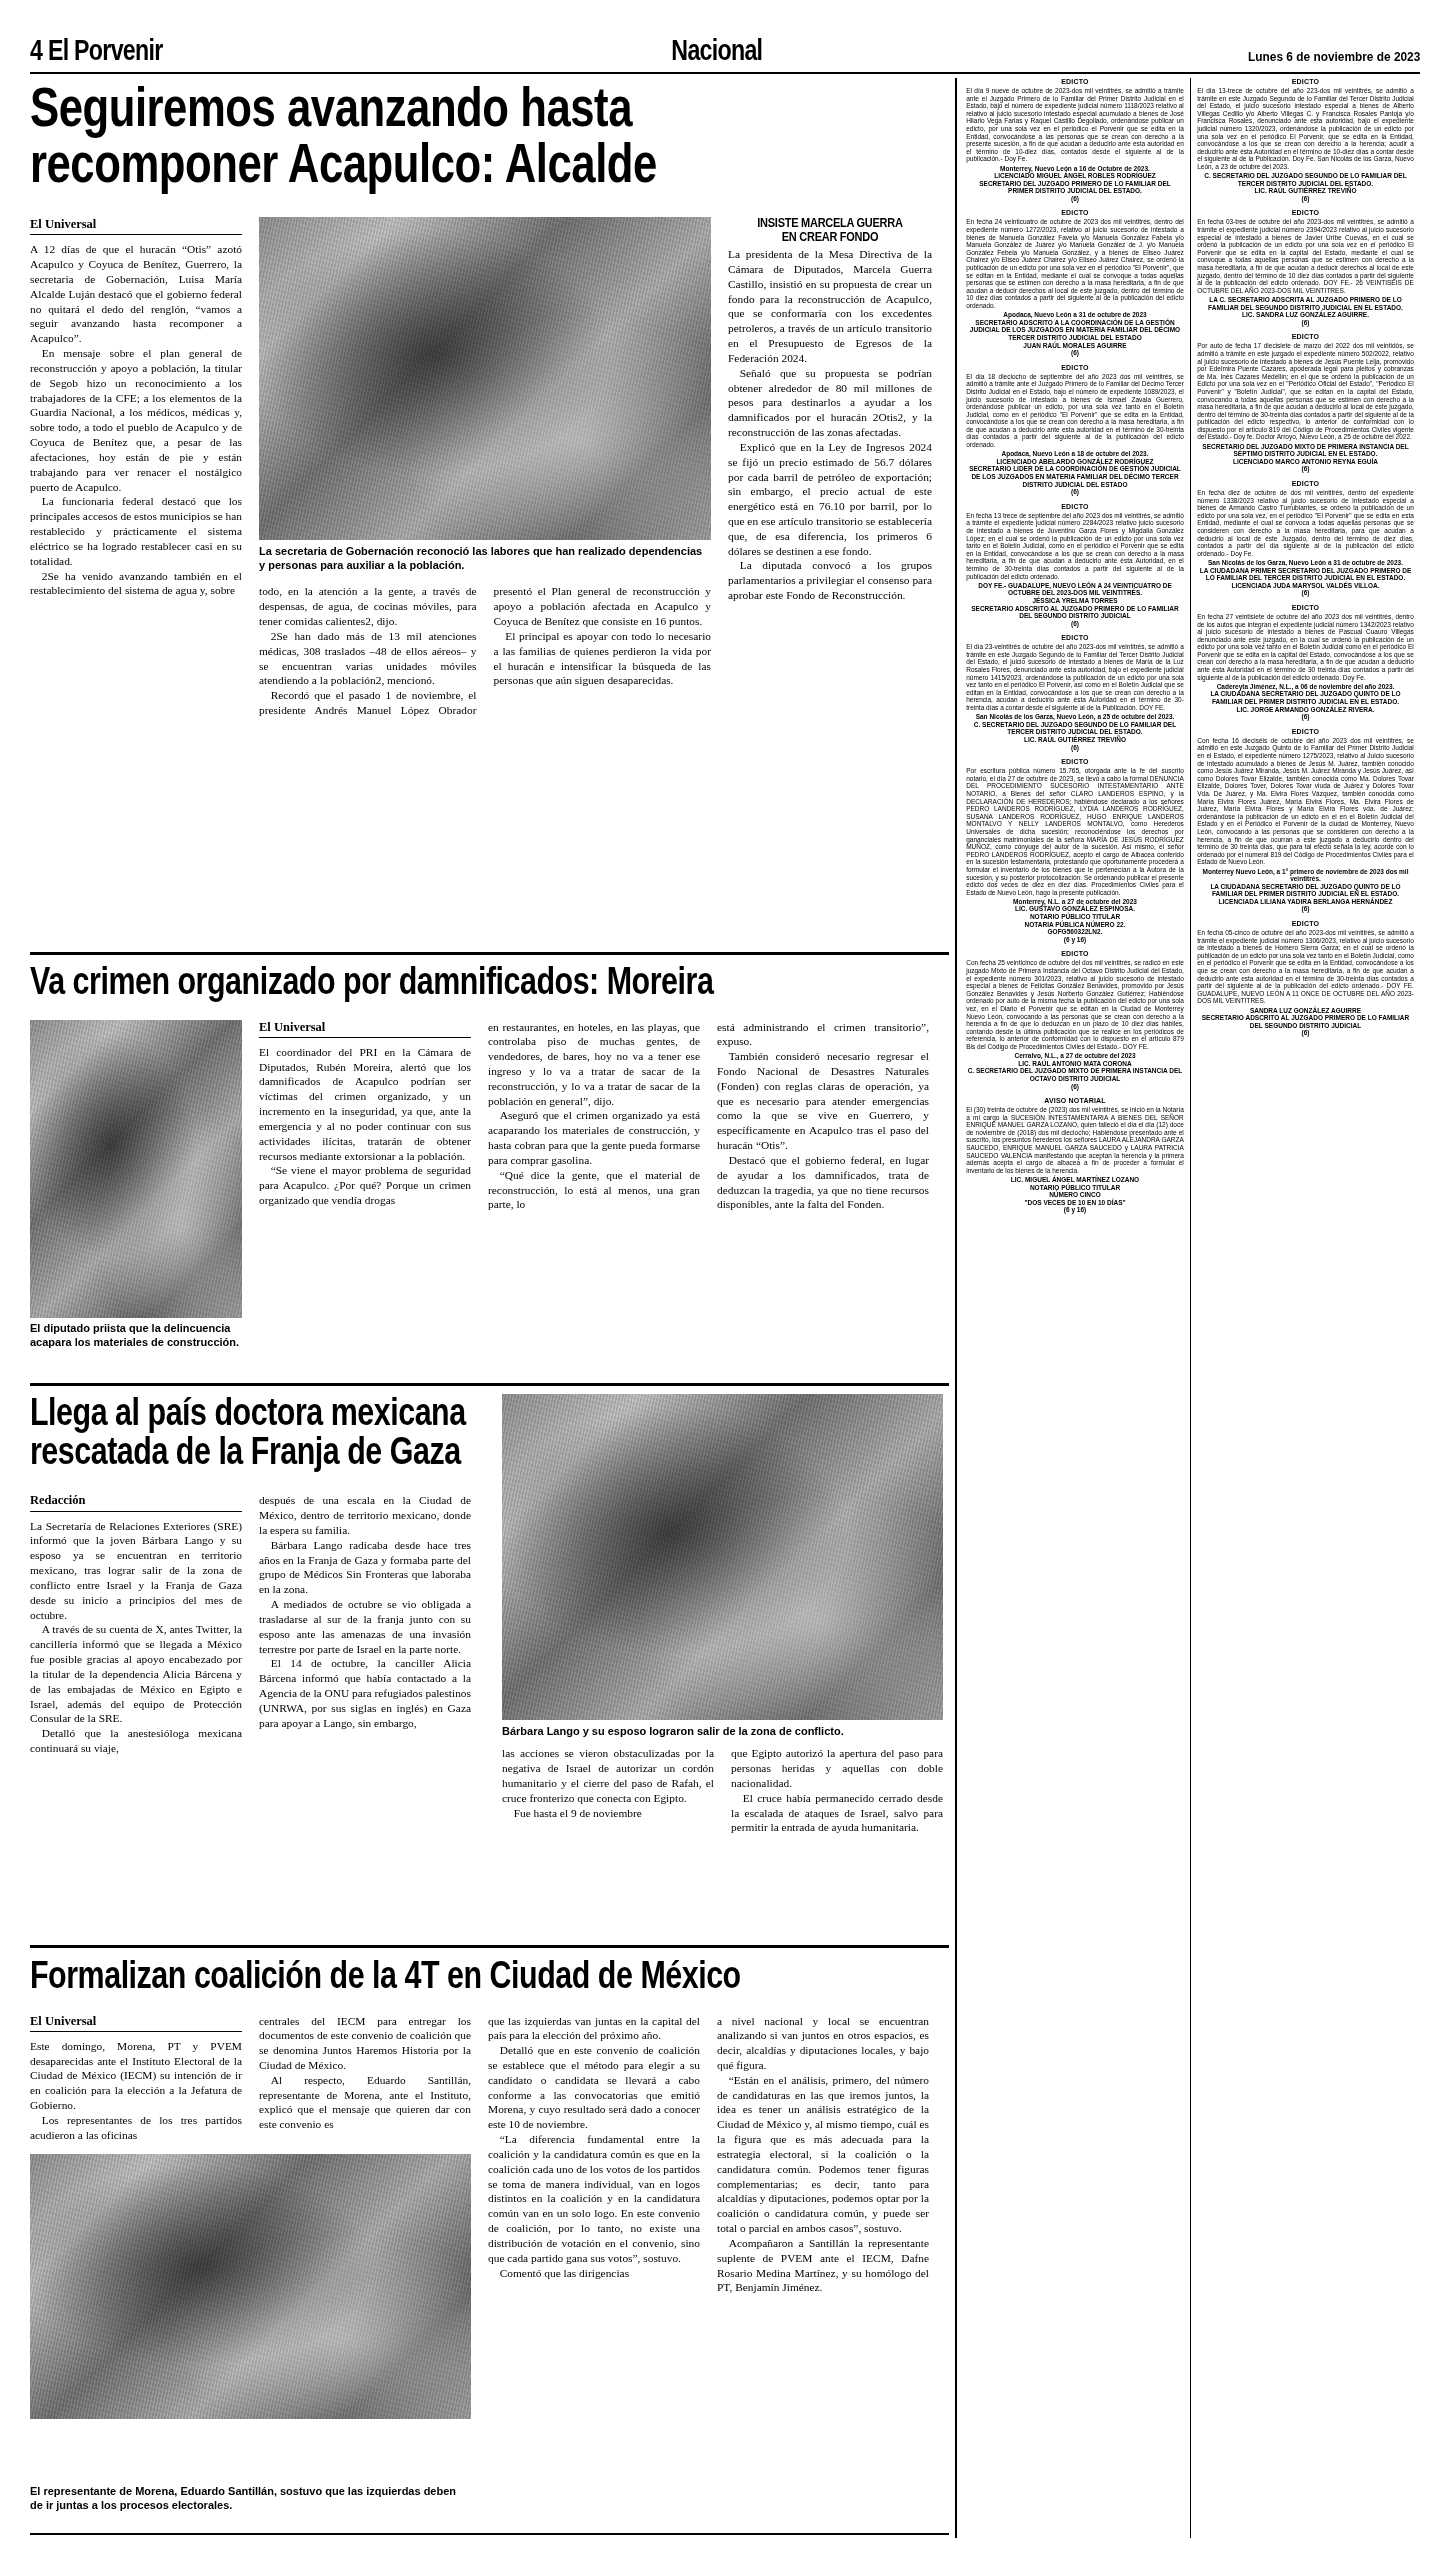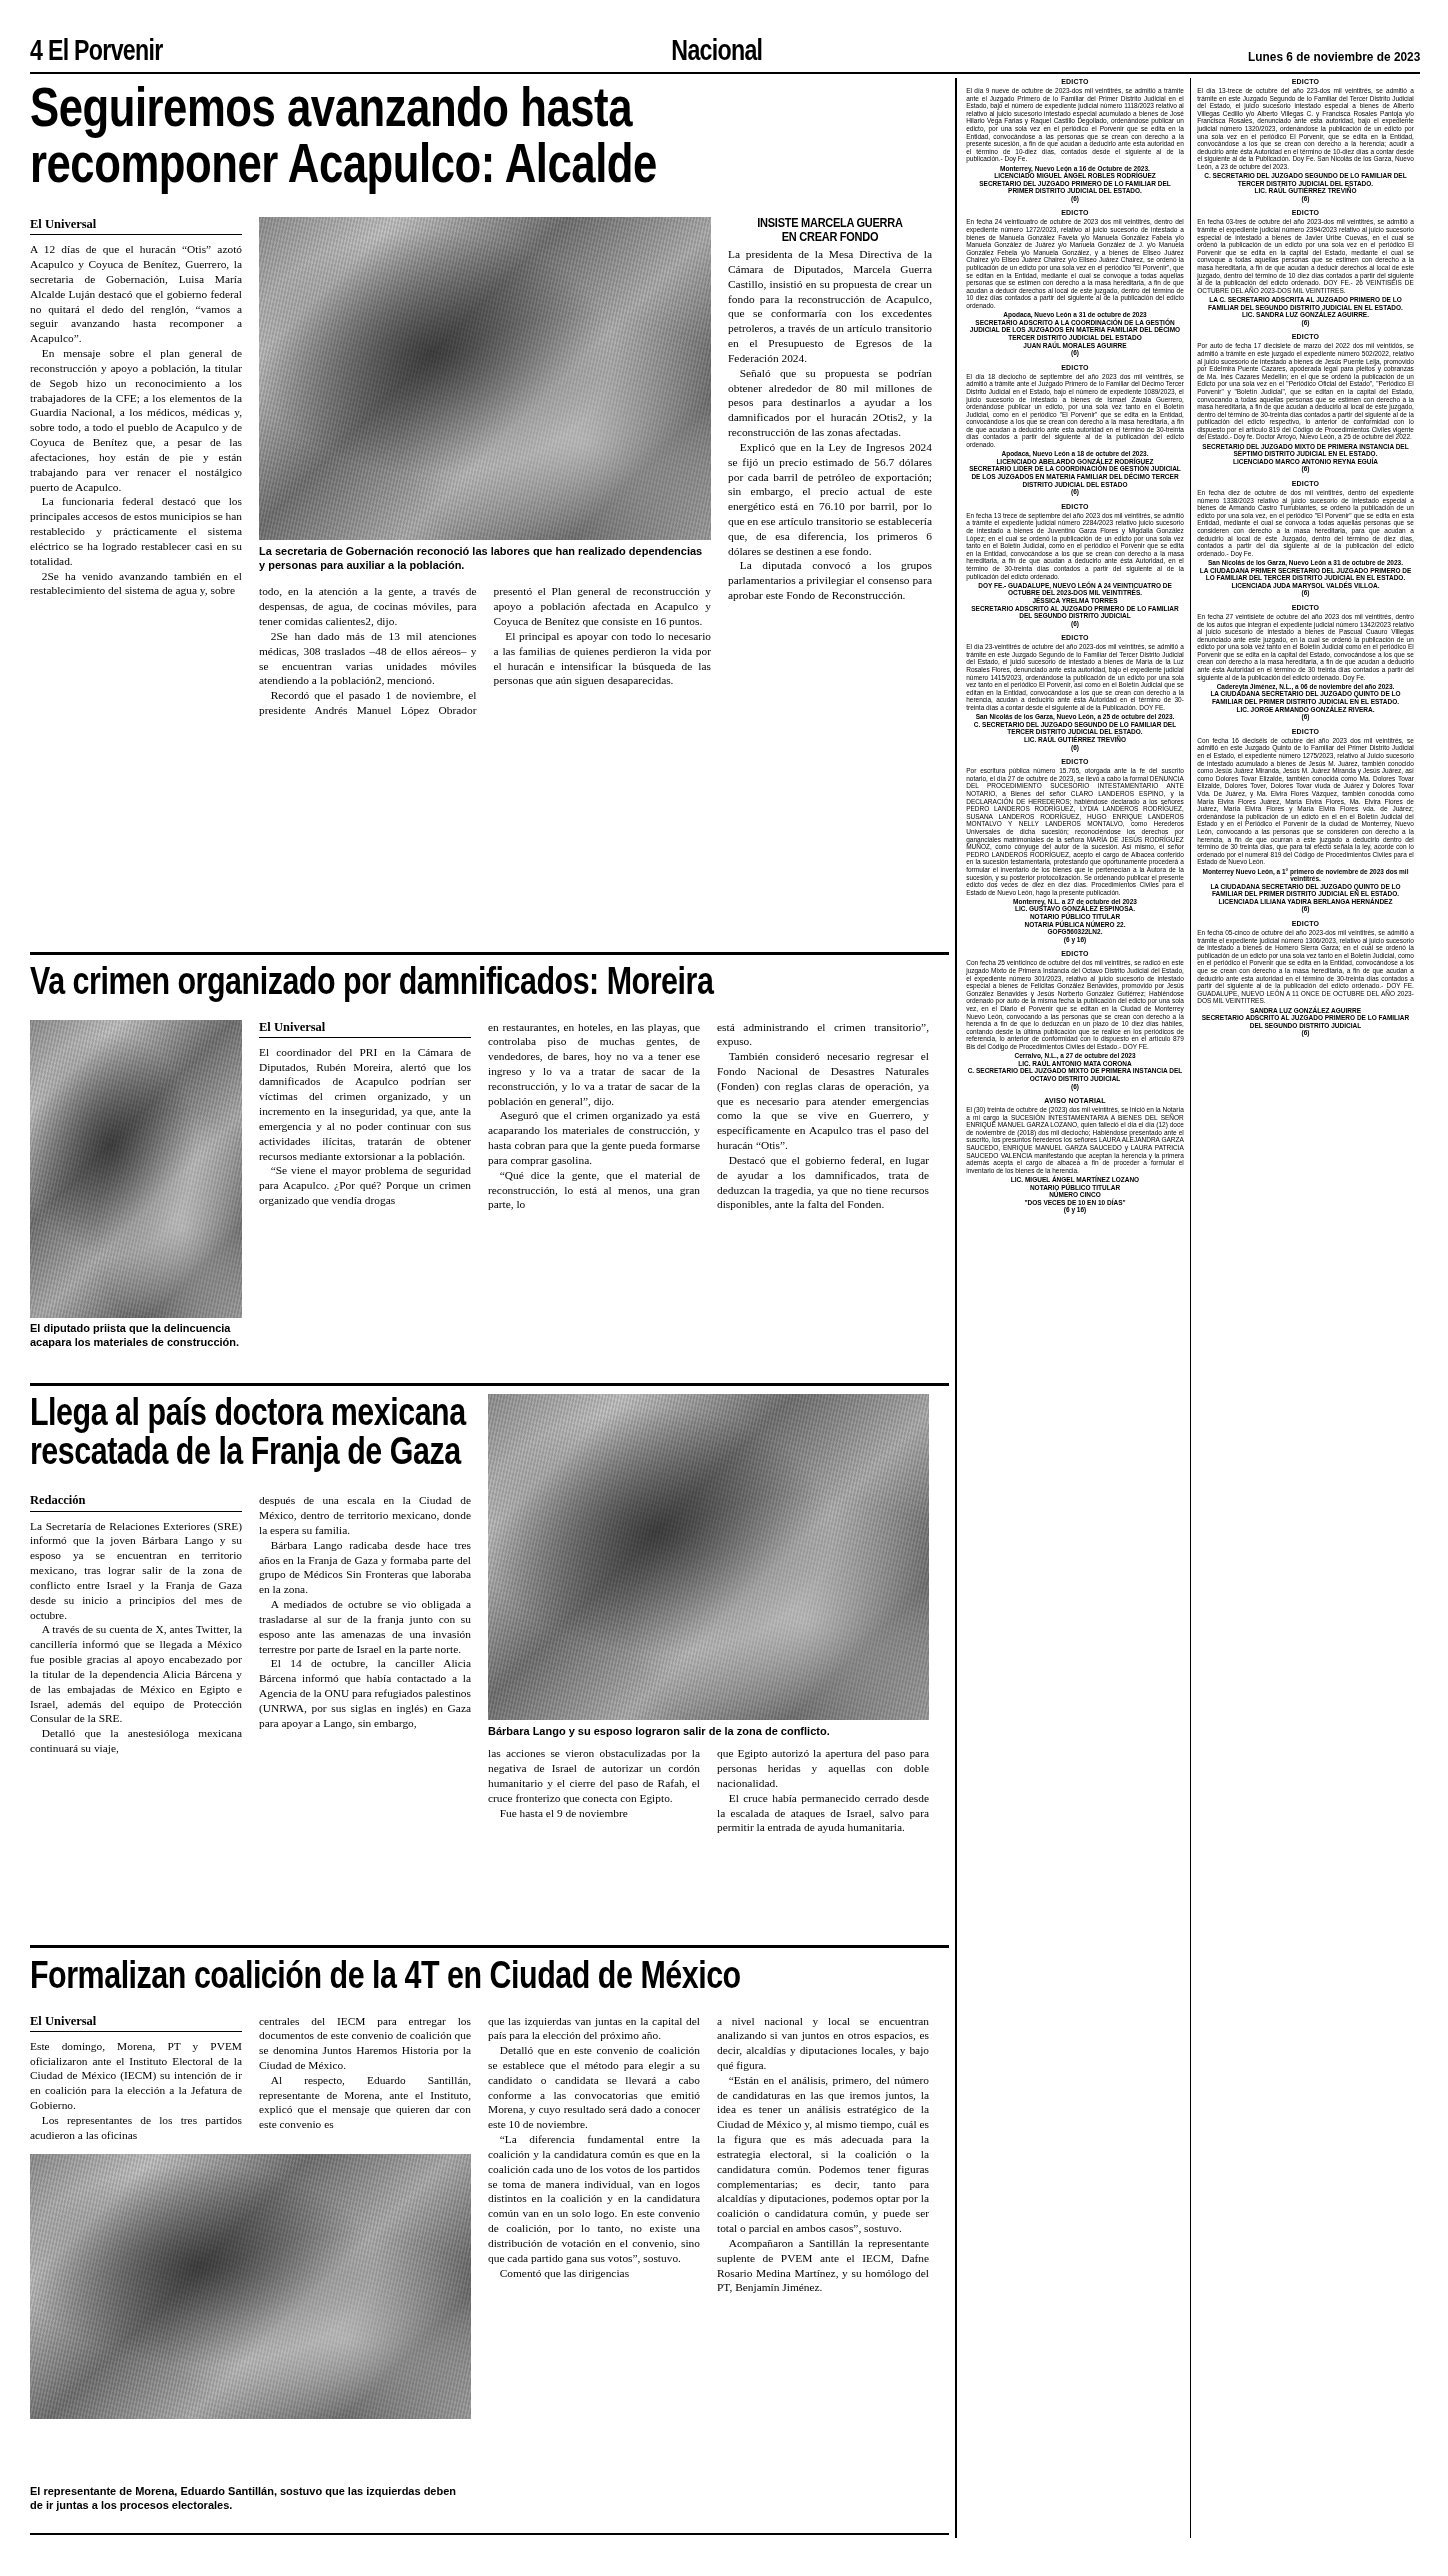--- a/index.html
+++ b/index.html
@@ -180,21 +180,21 @@
         <p>Destacó que el gobierno federal, en lugar de ayudar a los damnificados, trata de deduzcan la tragedia, ya que no tiene recursos disponibles, ante la falta del Fonden.</p>
       </div>
     </div>
   </div>
 </div>
 
 <div class="hrule region" style="left:30px; top:1383px; width:919px;"></div>
 
 <div class="region" style="left:30px; top:1394px; width:919px; height:514px;">
 
-  <div style="display:flex; gap:17px;">
+  <div style="display:flex; gap:31px;">
     <div style="width:441px;">
       <div class="hl" style="font-size:39px; height:90px;">
         <span class="hl-squeeze">Llega al país doctora mexicana</span>
         <span class="hl-squeeze" style="margin-top:3.1px;">rescatada de la Franja de Gaza</span>
       </div>
       <div style="display:flex; gap:17px; margin-top:9.3px;">
         <div style="width:212px;">
           <div class="byline">Redacción</div>
           <div class="body-col">
             <p class="first">La Secretaría de Relaciones Exteriores (SRE) informó que la joven Bárbara Lango y su esposo ya se encuentran en territorio mexicano, tras lograr salir de la zona de conflicto entre Israel y la Franja de Gaza desde su inicio a principios del mes de octubre.</p>
@@ -238,21 +238,21 @@
 
 <div class="region" style="left:30px; top:1957px; width:919px; height:576px;">
   <div class="hl" style="font-size:39px; height:44px;">
     <span class="hl-squeeze">Formalizan coalición de la 4T en Ciudad de México</span>
   </div>
 
   <div style="display:flex; gap:17px; margin-top:12.5px;">
     <div style="width:212px;">
       <div class="byline">El Universal</div>
       <div class="body-col">
-        <p class="first">Este domingo, Morena, PT y PVEM oficializaron ante el Instituto Electoral de la Ciudad de México (IECM) su intención de ir en coalición para la elección a la Jefatura de Gobierno.</p>
+        <p class="first">Este domingo, Morena, PT y PVEM desaparecidas ante el Instituto Electoral de la Ciudad de México (IECM) su intención de ir en coalición para la elección a la Jefatura de Gobierno.</p>
         <p>Los representantes de los tres partidos acudieron a las oficinas</p>
       </div>
       <div class="photo" style="width:441px; height:265px; margin-top:11px;"></div>
     </div>
     <div style="width:212px;">
       <div class="body-col">
         <p class="first">centrales del IECM para entregar los documentos de este convenio de coalición que se denomina Juntos Haremos Historia por la Ciudad de México.</p>
         <p>Al respecto, Eduardo Santillán, representante de Morena, ante el Instituto, explicó que el mensaje que quieren dar con este convenio es</p>
       </div>
     </div>

